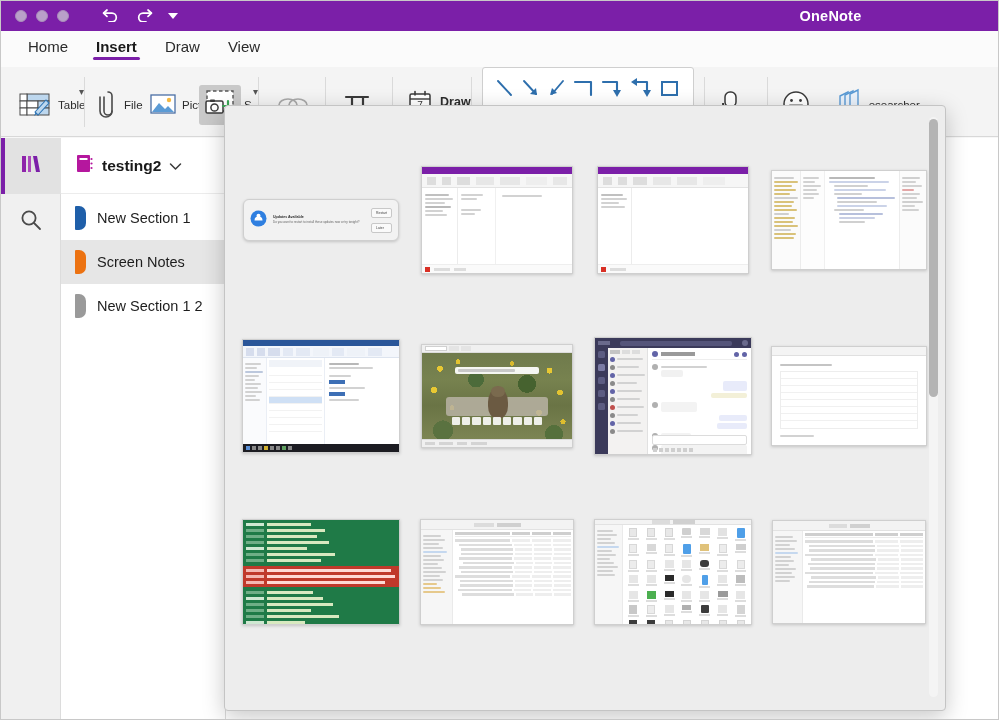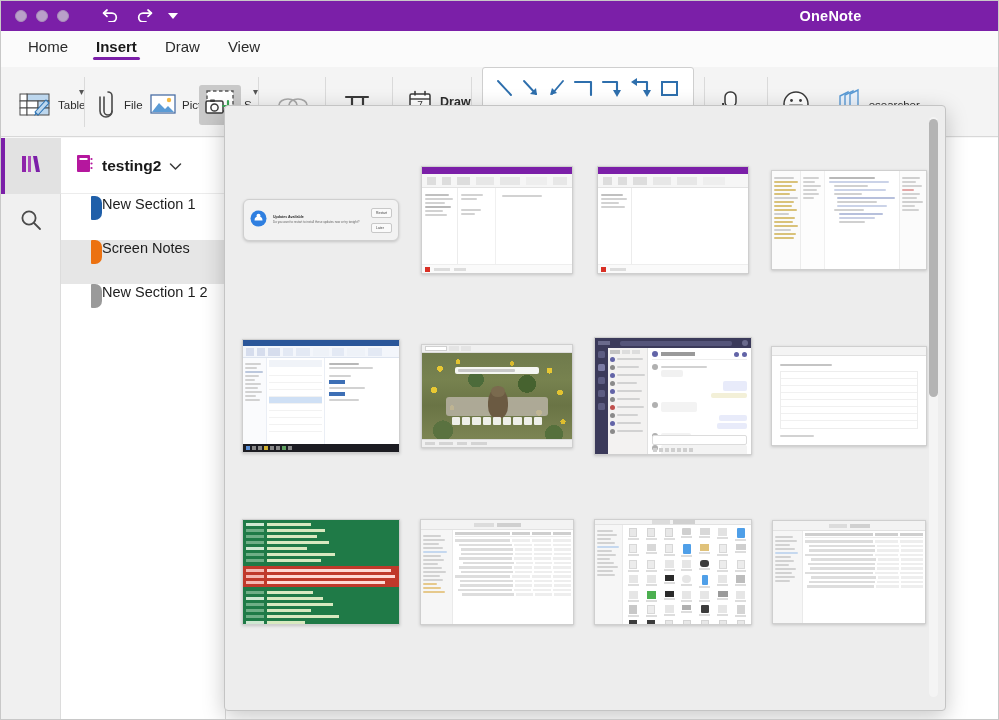--- a/index.html
+++ b/index.html
@@ -100,22 +100,22 @@
     position: absolute; left: 60px; top: 137px; width: 165px; bottom: 0;
     background: #ffffff; border-right: 1px solid #dcdcdc;
   }
   .nbheader {
     height: 56px; display: flex; align-items: center; gap: 8px;
     padding-left: 14px; border-bottom: 1px solid #ececec;
   }
   .nbname { font-size: 15.5px; font-weight: bold; color: #1a1a1a; white-space: nowrap; }
   .seclist { padding-top: 2px; }
   .secitem {
-    height: 44px; display: flex; align-items: flex-start; 
-    padding-left: 30px; cursor: default;
+    height: 44px; display: flex; align-items: center; gap: 11px;
+    padding-left: 14px; cursor: default;
   }
   .secitem.active { background: #e6e6e6; }
   .sectab { width: 11px; height: 24px; border-radius: 1px 7px 7px 1px; flex: 0 0 auto; }
   .secname { font-size: 14.5px; color: #1d1d1d; white-space: nowrap; }
 
   
   .canvas {
     position: absolute; left: 225px; top: 137px; right: 0; bottom: 0; background: #ffffff;
   }
 

